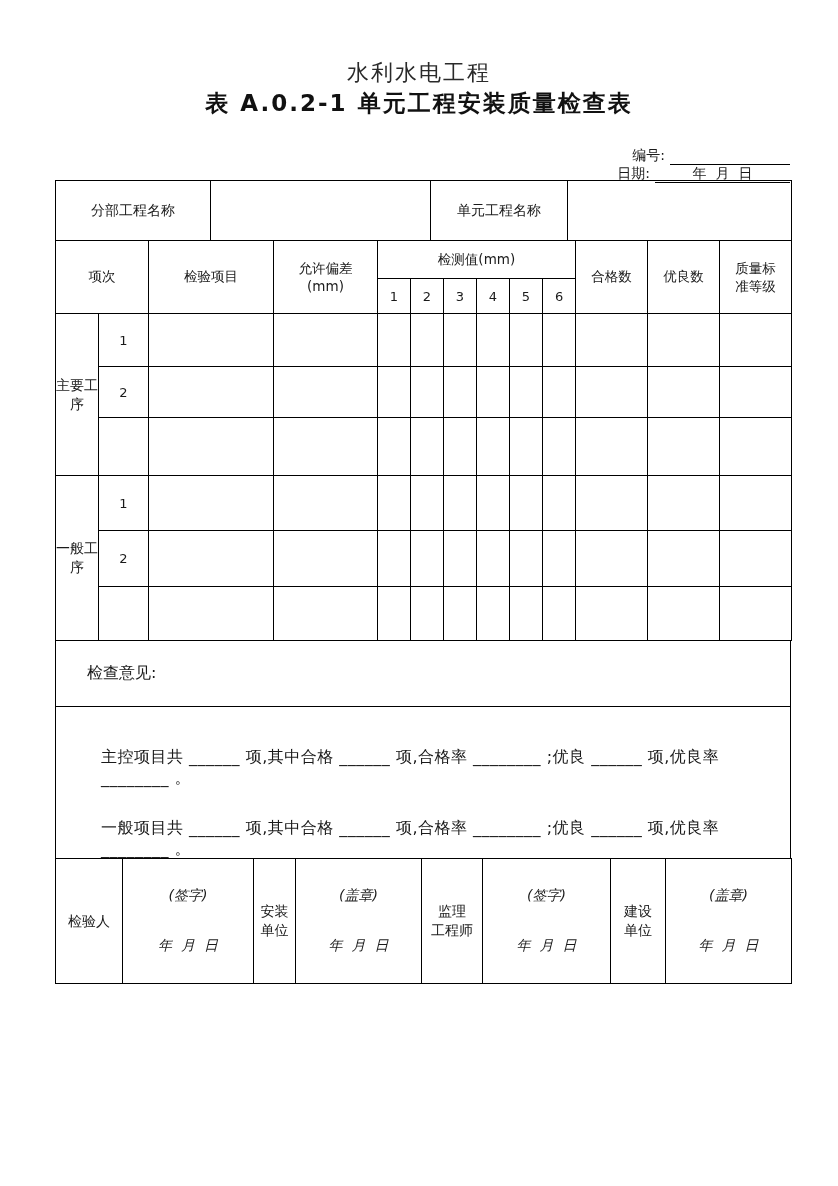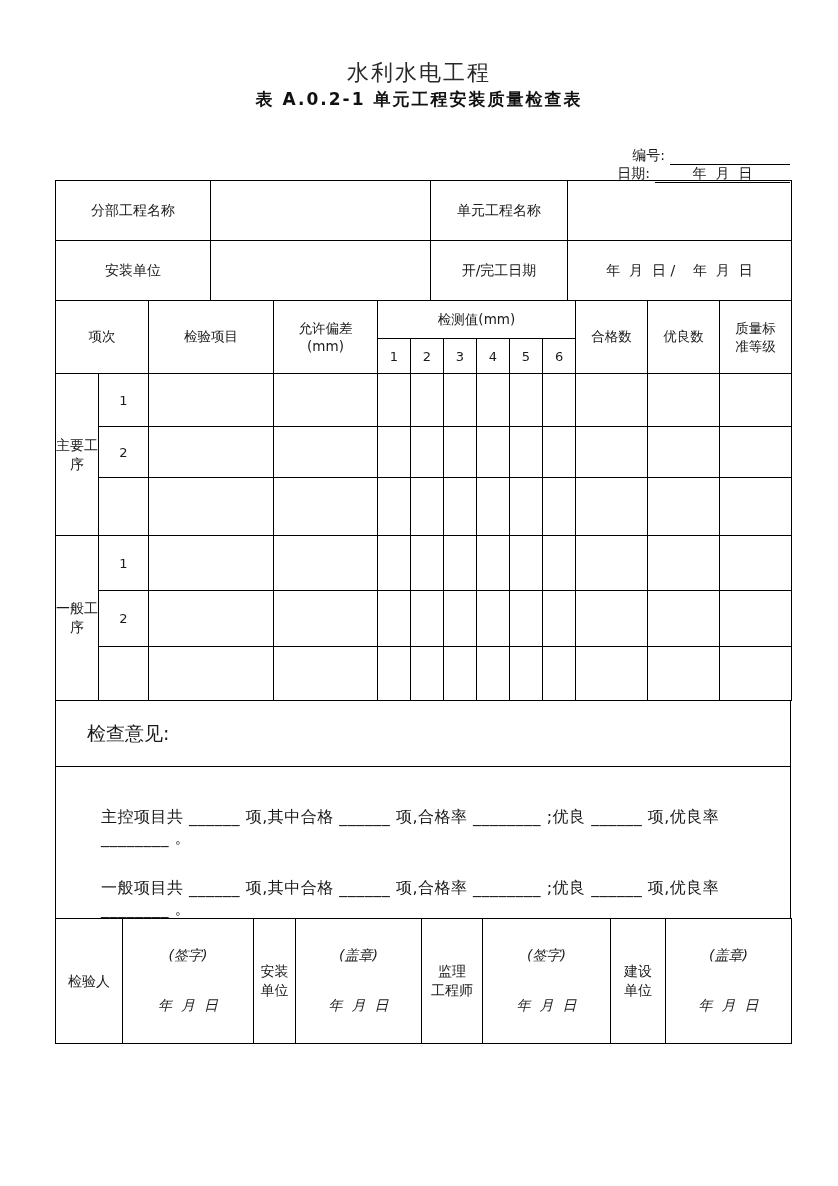--- a/index.html
+++ b/index.html
@@ -10,21 +10,21 @@
     font-family: "DejaVu Sans", sans-serif;
     color: #1a1a1a;
     position: relative;
   }
   .supertitle {
     position: absolute; top: 58px; left: 0; width: 100%;
     text-align: center; font-size: 22px; color: #2a2a2a; letter-spacing: 2px;
   }
   .main-title {
     position: absolute; top: 88px; left: 0; width: 100%;
-    text-align: center; font-size: 17px; font-weight: 700;
+    text-align: center; font-size: 23px; font-weight: 700;
     letter-spacing: 2px; color: #111;
   }
   .meta {
     position: absolute; top: 147px; left: 85px; width: 705px;
     display: flex; justify-content: space-between; align-items: flex-end;
     font-size: 14px;
     flex-direction: column;
   }
   .meta-left, .meta-right { display: flex; align-items: flex-end; }
   .blank-line {
@@ -52,21 +52,21 @@
   .grid-table .body-r2 td { height: 51px; }
   .grid-table .body-r3 td { height: 58px; }
   .grid-table .body-r4 td { height: 55px; }
   .grid-table .body-r5 td { height: 56px; }
   .grid-table .body-r6 td { height: 54px; }
   .grid-table .num-cell { font-size: 13px; }
 
   .review-label-row {
     border: 1px solid #000; height: 67px;
     display: flex; align-items: center; padding-left: 31px;
-    font-size: 19px;
+    font-size: 16px;
   }
   .review-body {
     border: 1px solid #000; height: 153px;
     padding: 40px 0 0 45px; font-size: 16px;
   }
   .stat-line { margin-bottom: 29px; white-space: pre-wrap; letter-spacing: 0.5px; }
 
   .sig-table td { height: 125px; }
   .sign-cell {
     display: flex; flex-direction: column; justify-content: center;
@@ -99,26 +99,20 @@
         <col style="width:220px">
         <col style="width:137px">
         <col style="width:224px">
       </colgroup>
     <tbody>
         <tr>
       <td>分部工程名称</td>
       <td class="pre"></td>
       <td>单元工程名称</td>
       <td class="pre"></td>
-    </tr>
-    <tr>
-      <td>安装单位</td>
-      <td class="pre"></td>
-      <td>开/完工日期</td>
-      <td class="pre">年  月  日 /    年  月  日</td>
     </tr>
   </tbody>
     </table>
 
   <table class="grid-table">
     <colgroup>
       <col style="width:43px">
         <col style="width:50px">
         <col style="width:125px">
         <col style="width:104px">

